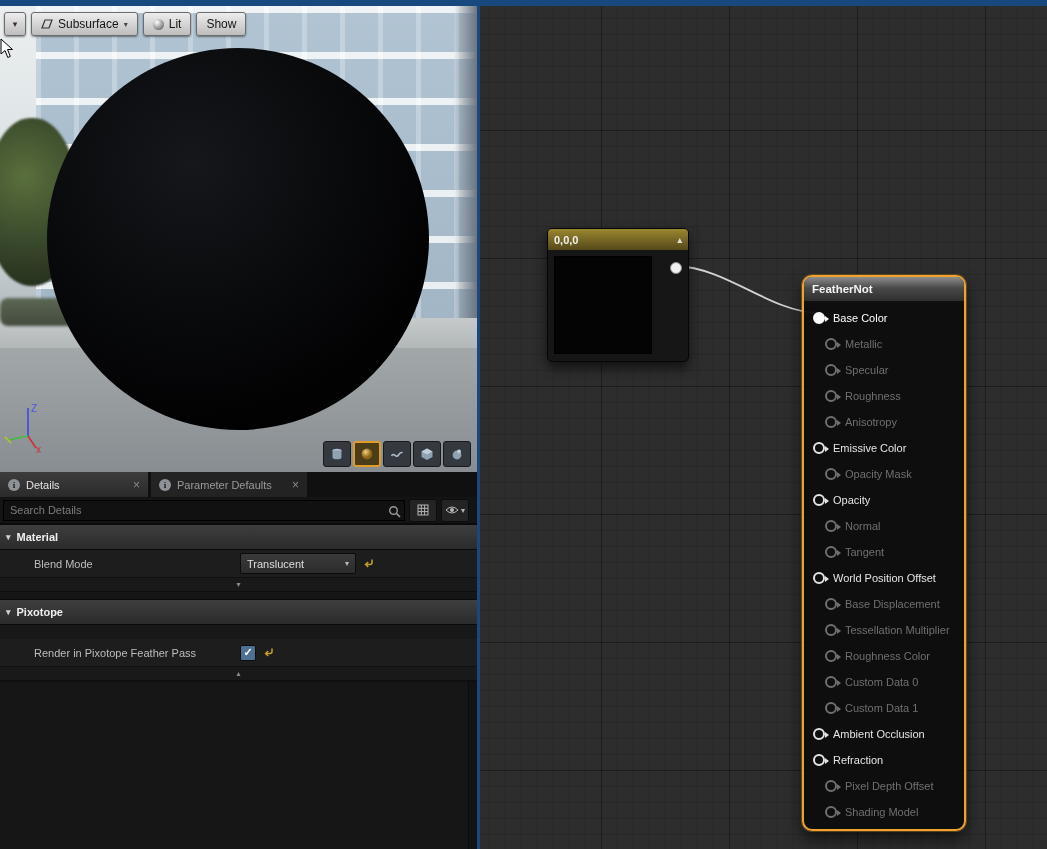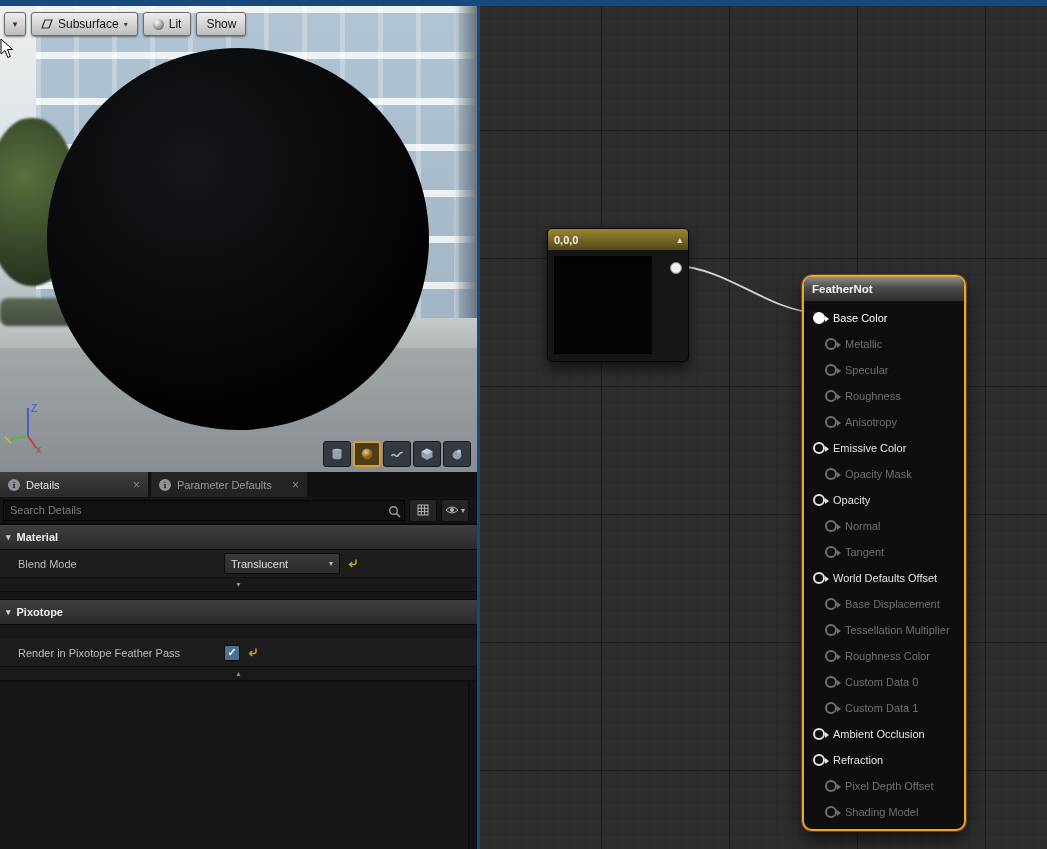--- a/index.html
+++ b/index.html
@@ -73,21 +73,21 @@
   .mini-btn{width:26px;height:21px;background:#242424;border:1px solid #0c0c0c;border-radius:2px;
     display:flex;align-items:center;justify-content:center;gap:2px;}
 
   .cat-header{height:24px;background:linear-gradient(180deg,#3e3e3e,#2b2b2b);
     border-top:1px solid #0a0a0a;border-bottom:1px solid #0a0a0a;
     display:flex;align-items:center;gap:6px;padding-left:6px;
     font-size:11px;font-weight:bold;color:#efefef;}
   .cat-arrow{font-size:9px;color:#cfcfcf;}
   .prop-row{height:27px;background:#1d1d1d;border-bottom:1px solid #101010;
     display:flex;align-items:center;}
-  .prop-label{width:206px;padding-left:18px;font-size:11px;color:#bdbdbd;flex:none;}
+  .prop-label{width:206px;padding-left:34px;font-size:11px;color:#bdbdbd;flex:none;}
   .dropdown{width:102px;height:19px;background:linear-gradient(180deg,#3a3a3a,#2c2c2c);
     border:1px solid #0b0b0b;border-radius:2px;display:flex;align-items:center;
     justify-content:space-between;padding:0 6px;font-size:11px;color:#dedede;}
   .dd-caret{font-size:8px;color:#bababa;}
   .reset{margin-left:7px;display:flex;align-items:center;}
   .adv-toggle{height:13px;background:#191919;border-bottom:1px solid #0e0e0e;
     display:flex;align-items:center;justify-content:center;color:#8a8a8a;font-size:8px;}
   .spacer7{height:7px;background:#161616;}
   .gap-row{height:14px;background:#181818;}
   .checkbox{width:14px;height:14px;border-radius:2px;background:#4e7093;border:1px solid #0d0d0d;
@@ -378,21 +378,21 @@
           <div class="pin-row off">
             <span class="pin-icon"></span>
             <span class="pin-label">Normal</span>
           </div>
           <div class="pin-row off">
             <span class="pin-icon"></span>
             <span class="pin-label">Tangent</span>
           </div>
           <div class="pin-row on">
             <span class="pin-icon"></span>
-            <span class="pin-label">World Defaults Offset</span>
+            <span class="pin-label">World Position Offset</span>
           </div>
           <div class="pin-row off">
             <span class="pin-icon"></span>
             <span class="pin-label">Base Displacement</span>
           </div>
           <div class="pin-row off">
             <span class="pin-icon"></span>
             <span class="pin-label">Tessellation Multiplier</span>
           </div>
           <div class="pin-row off">

